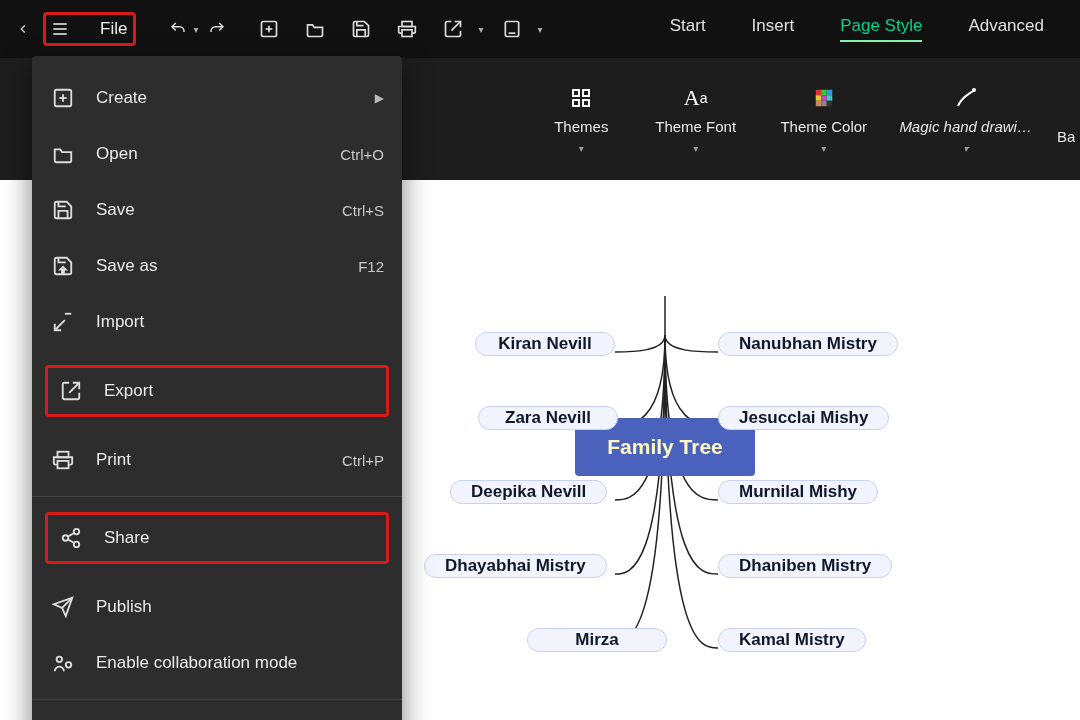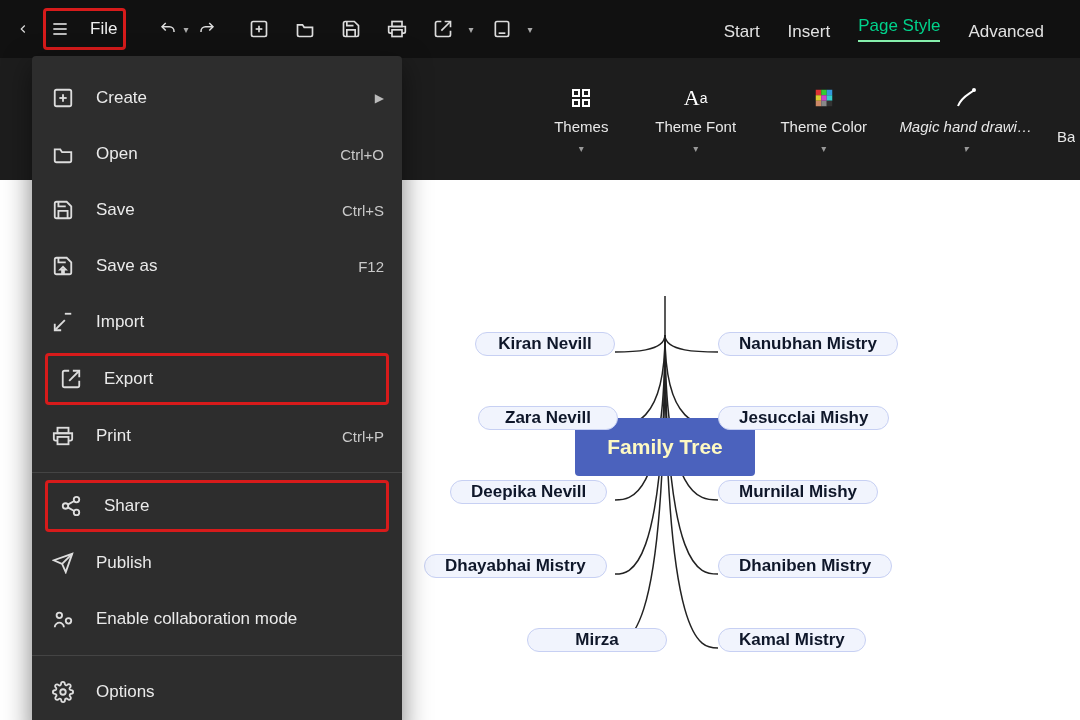--- a/index.html
+++ b/index.html
@@ -8,25 +8,25 @@
 
   
   .toolbar {
     height: 58px; background: #111; display: flex; align-items: center;
     padding: 0 6px; color: #ddd; position: relative; z-index: 5;
   }
   .tb-left { display: flex; align-items: center; gap: 4px; }
   .tb-btn { width: 34px; height: 34px; display:flex; align-items:center; justify-content:center; border-radius:4px; color:#ddd; }
   .file-lbl { font-size:17px; color:#eee; padding:0 6px; }
   .redbox { outline: 3px solid #d71b1b; outline-offset: -2px; border-radius:3px; }
-  .menu-file-area { display:flex; align-items:center; height:40px; padding:0 2px 0 6px; gap:14px;}
+  .menu-file-area { display:flex; align-items:center; height:32px; padding:0 2px 0 6px; gap:24px;}
   .undo-group { display:flex; align-items:center; margin-left: 22px; gap:2px; }
   .chev { font-size:10px; color:#aaa; margin-left:-4px; }
   .tool-icons { display:flex; align-items:center; margin-left: 14px; gap:12px; }
-  .main-tabs { margin-left:auto; display:flex; align-items:flex-end; gap:28px; padding-right:30px; }
+  .main-tabs { margin-left:auto; display:flex; align-items:flex-start; gap:46px; padding-right:30px; }
   .main-tab { font-size:17px; color:#e2e2e2; cursor:pointer; }
   .main-tab.active { color:#00d28b; border-bottom:2px solid #86efac; padding-bottom:4px; }
 
   
   .ribbon {
     height: 122px; background:#1d1d1d; display:flex; align-items:center;
     color:#ddd; position:relative; z-index:1; padding-left:540px; gap:18px;
   }
   .ribbon-item { display:flex; flex-direction:column; align-items:center; gap:6px; width:120px; }
   .ribbon-item.narrow { width:90px; }
@@ -41,21 +41,21 @@
     box-shadow: 0 10px 28px rgba(0,0,0,.5); border-radius:4px;
     z-index:20; padding:14px 0; color:#eaeaea;
   }
   .dd-item { display:flex; align-items:center; height:56px; padding:0 18px; gap:20px; cursor:pointer;}
   .dd-icon { width:26px; height:26px; display:flex; align-items:center; justify-content:center; color:#eaeaea; }
   .dd-label { font-size:17px; flex:0 0 auto; }
   .dd-spacer { flex:1; }
   .dd-shortcut { font-size:15px; color:#c9c9c9; }
   .dd-sep { height:1px; background:#444; margin:8px 0; }
   .dd-sub { margin-left:auto; font-size:12px; color:#bbb; }
-  .dd-redbox { outline: 3px solid #d71b1b; outline-offset:-2px; border-radius:3px; margin: 4px 14px; padding:0 12px; height:50px;}
+  .dd-redbox { outline: 3px solid #d71b1b; outline-offset:-2px; border-radius:3px; margin: 16px 14px; padding:0 12px; height:50px;}
 
   
   .canvas { flex:1; background:#fff; position:relative; }
   .root-node {
     position:absolute; left:575px; top:238px; width:180px; height:58px;
     background:#4b62bd; color:#fef9c3; font-size:21px; font-weight:bold;
     display:flex; align-items:center; justify-content:center; border-radius:4px;
   }
   .child {
     position:absolute; height:24px; padding:0 20px; min-width:140px;

